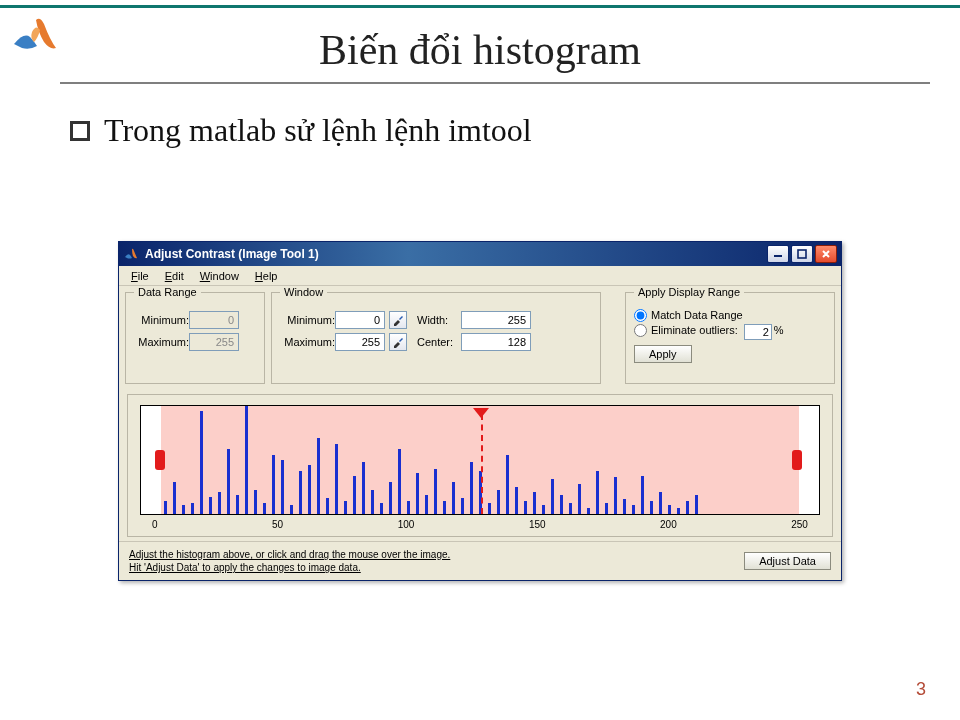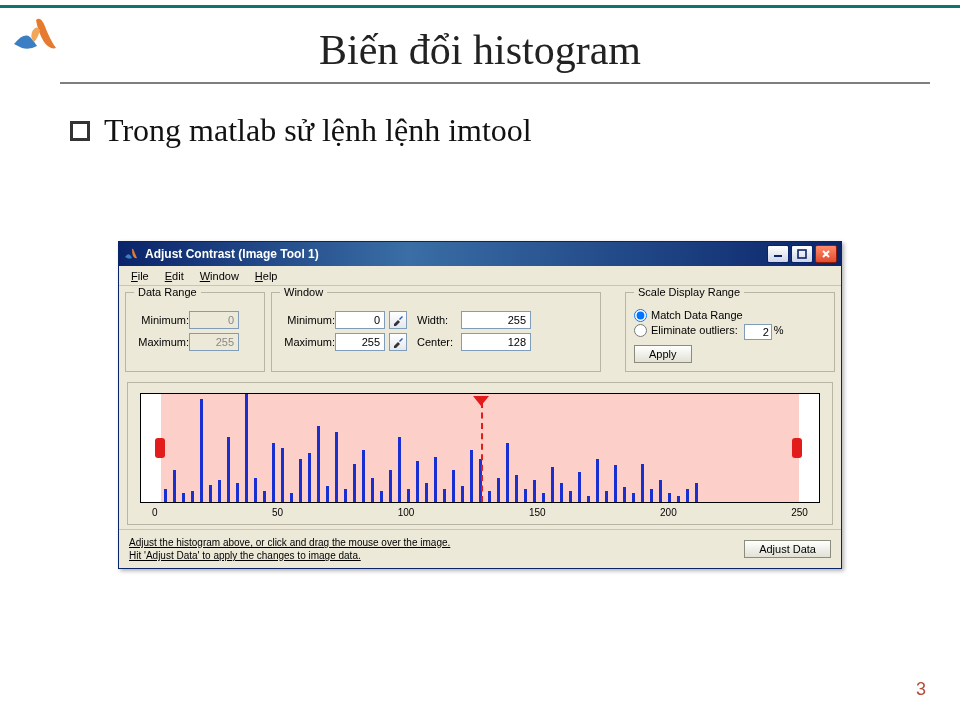--- a/index.html
+++ b/index.html
@@ -129,21 +129,21 @@
   }
   .menuitem u { text-decoration: underline; }
   .panel-area {
     display: flex;
     padding: 6px;
     gap: 6px;
   }
   .groupbox {
     border: 1px solid #b9b5a5;
     position: relative;
-    padding: 14px 8px 8px 8px;
+    padding: 14px 8px 20px 8px;
     background: #ece9d8;
   }
   .gb-title {
     position: absolute;
     top: -7px;
     left: 8px;
     font-size: 11px;
     background: #ece9d8;
     padding: 0 4px;
     color: #000;
@@ -390,21 +390,21 @@
           </div>
           <div class="row">
             <span class="lbl-sm">Center:</span>
             <input class="numbox" style="width: 70px;" value="128">
           </div>
         </div>
       </div>
     </div>
 
     <div class="groupbox gb-scale">
-      <span class="gb-title">Scale Display Range</span>
+      <span class="gb-title">Apply Display Range</span>
       <label class="radio-row">
         <input type="radio" name="scale" checked="" style="">
         <span>Match Data Range</span>
       </label>
       <label class="radio-row">
         <input type="radio" name="scale" style="">
         <span>Eliminate outliers:</span>
         <input class="pctbox" value="2" style="">
         <span>%</span>
       </label>

